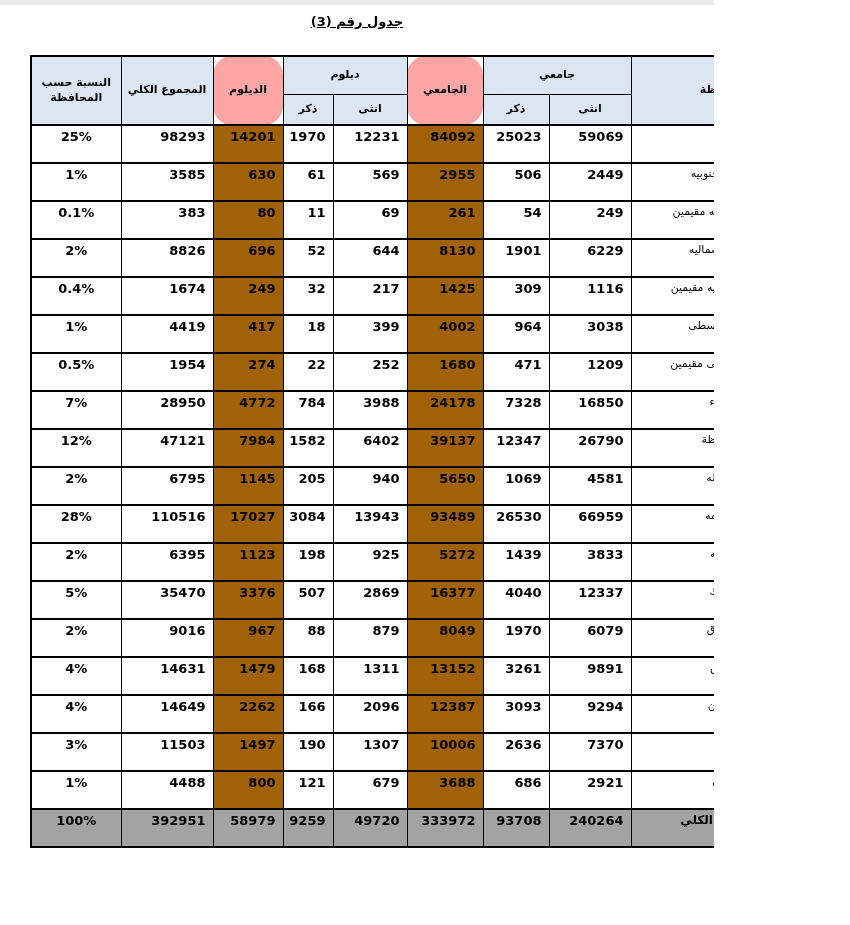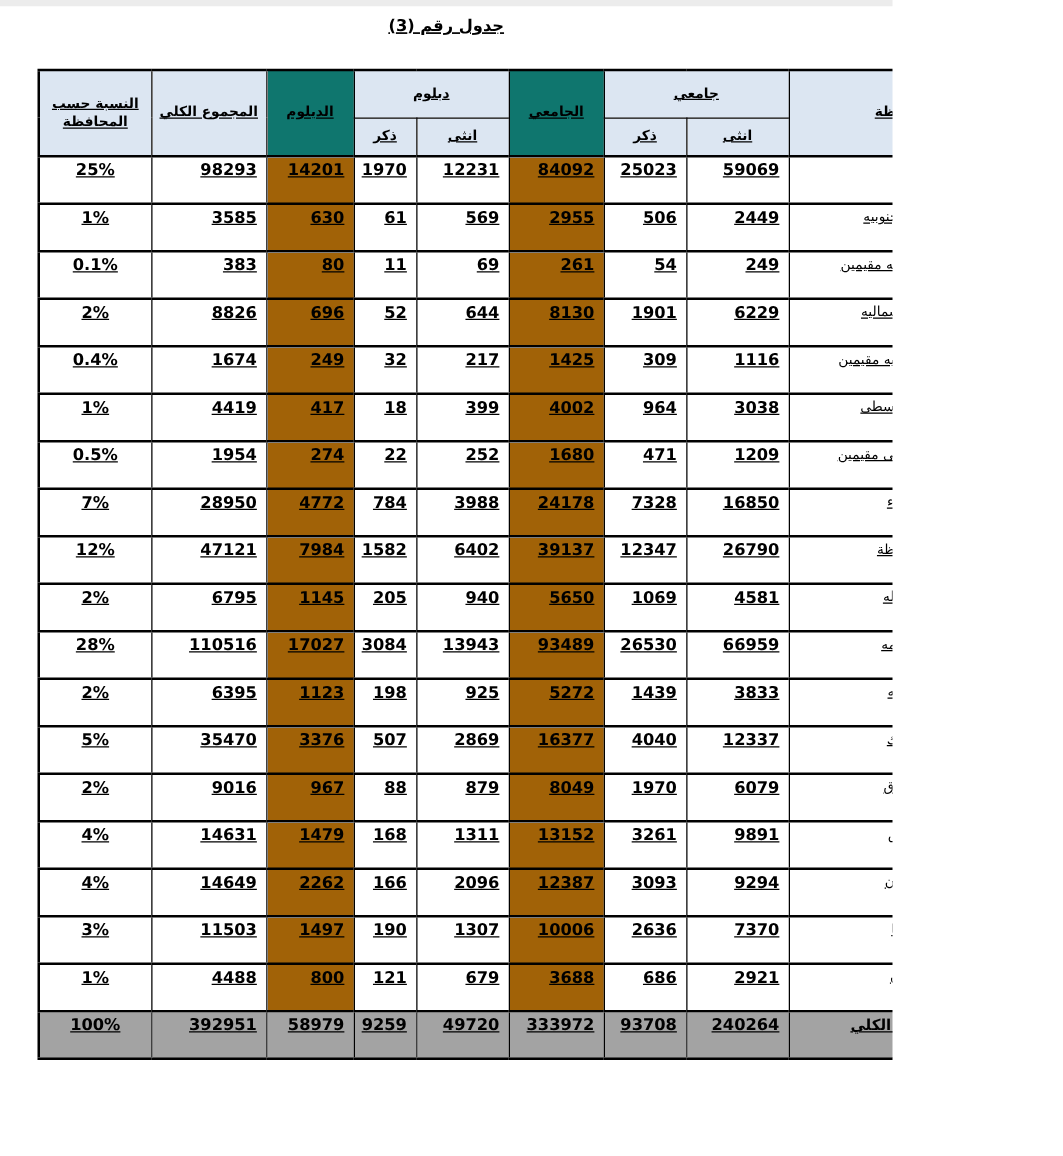--- a/index.html
+++ b/index.html
@@ -3,21 +3,20 @@
 <meta charset="utf-8">
 <style>
   html,body{margin:0;padding:0;background:#fff;}
   .page{
     position:relative;
     width:714px;height:925px;
     background:#ffffff;
     font-family:"DejaVu Sans","Liberation Sans",sans-serif;
     color:#000;
     overflow:hidden;
-    text-decoration:underline;
   }
   .top-edge{
     position:absolute;top:0;left:0;width:850px;height:5px;
     background:#ececec;
   }
   .title{
     padding-top:14px;
     text-align:center;
     direction:rtl;
     font-size:13px;
@@ -49,21 +48,21 @@
     font-weight:bold;
     text-align:center;
     vertical-align:middle;
     direction:rtl;
     white-space:normal;
     line-height:1.35;
   }
   thead tr.hrow-a{height:38px;}
   thead tr.hrow-b{height:31px;}
   thead tr.hrow-a th{border-top-width:2px;}
-  thead th.gray{background:#0f766e;}
+  thead th.gray{background:#fca5a5;border-radius:19px;}
   tbody tr{height:38px;}
   tbody td{
     border-top-width:2px;
     border-bottom-width:2px;
     vertical-align:top;
     padding-top:3px;
   }
   td.gov{
     direction:rtl;
     text-align:center;

